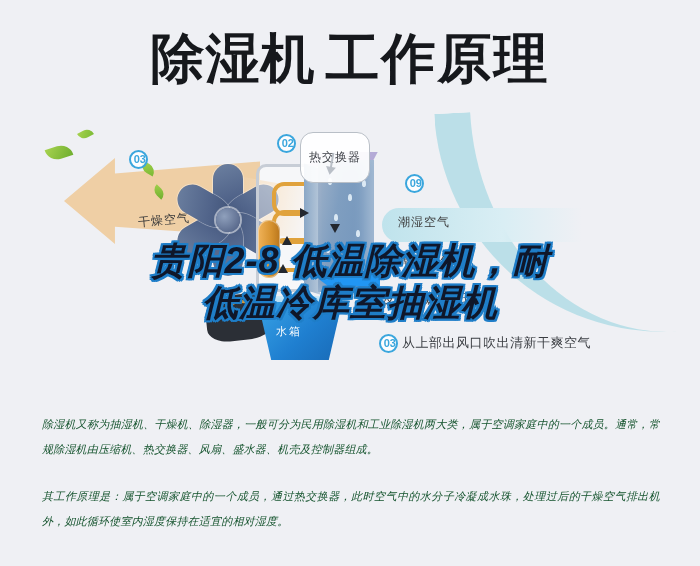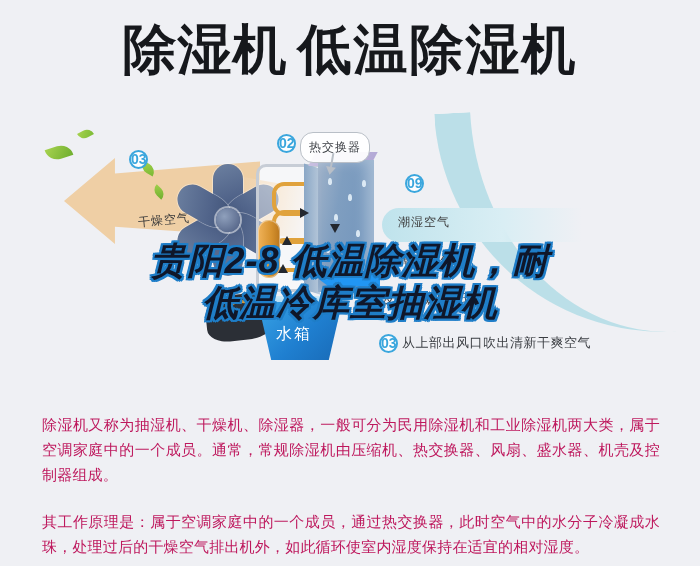--- a/index.html
+++ b/index.html
@@ -6,21 +6,21 @@
   html,body { background:#eff0f4; }
   body {
     width:700px; height:566px; position:relative; overflow:hidden;
     font-family:"Liberation Sans","DejaVu Sans",sans-serif;
     background:#eff0f4;
   }
 
   
   #title-bar {
     position:absolute; left:0; top:22px; width:700px; height:72px;
-    display:flex; align-items:flex-start; justify-content:center;
+    display:flex; align-items:center; justify-content:center;
   }
   .title-a, .title-b {
     font-size:54px; font-weight:bold; color:#16181c;
     letter-spacing:1px; line-height:1;
   }
   .title-b { margin-left:10px; letter-spacing:2px; }
 
   
   #illustration {
     position:absolute; left:0; top:112px; width:700px; height:282px;
@@ -157,47 +157,47 @@
     position:absolute; left:252px; top:190px; width:96px; height:58px;
     background:linear-gradient(135deg,#3aa6e8 0%, #1f7fd0 55%, #1868b4 100%);
     clip-path:polygon(6% 0%, 94% 0%, 80% 100%, 20% 100%);
   }
   .tank-lip {
     position:absolute; left:250px; top:184px; width:100px; height:14px;
     background:linear-gradient(180deg,#cfeaf8,#8fc9ec);
     clip-path:polygon(5% 0%, 95% 0%, 92% 100%, 8% 100%);
   }
   .tank-label {
-    position:absolute; left:276px; top:212px; font-size:16px; color:#ffffff;
+    position:absolute; left:276px; top:212px; font-size:11px; color:#ffffff;
     letter-spacing:2px;
   }
   .base-dark {
     position:absolute; left:206px; top:182px; width:72px; height:46px;
     background:#2b2f36; border-radius:40% 20% 45% 30%;
     transform:rotate(-6deg);
   }
   .base-ring {
     position:absolute; left:228px; top:188px; width:26px; height:16px;
     border:3px solid #d79a37; border-radius:50%;
   }
 
   
   .badge {
     position:absolute; width:19px; height:19px; border-radius:50%;
     border:2px solid #3aa6dd; color:#3aa6dd;
-    font-size:14px; font-weight:bold; line-height:15px; text-align:center;
+    font-size:11px; font-weight:bold; line-height:15px; text-align:right;
     background:rgba(255,255,255,.85);
   }
   .badge.b03a { left:129px; top:38px; }
   .badge.b02  { left:277px; top:22px; }
   .badge.b01  { left:405px; top:62px; }
   .badge.b03b { left:379px; top:222px; }
 
   .callout {
-    position:absolute; left:300px; top:20px; padding:6px 8px;
+    position:absolute; left:300px; top:20px; padding:16px 8px;
     border:1.5px solid #b9bfc7; border-radius:13px;
     background:rgba(255,255,255,.92);
     font-size:12px; color:#3c3f45; letter-spacing:1px;
   }
   .callout-tail {
     position:absolute; left:331px; top:41px; width:2px; height:16px;
     background:#b9bfc7; transform:rotate(10deg);
   }
   .callout-tail:after {
     content:""; position:absolute; left:-4px; top:14px;
@@ -232,31 +232,31 @@
     text-shadow:
       2px 0 0 #1f7ec8, -2px 0 0 #1f7ec8, 0 2px 0 #1f7ec8, 0 -2px 0 #1f7ec8,
       2px 2px 0 #1f7ec8, -2px 2px 0 #1f7ec8, 2px -2px 0 #1f7ec8, -2px -2px 0 #1f7ec8;
   }
 
   
   #body-copy {
     position:absolute; left:42px; top:412px; width:618px;
   }
   #body-copy p {
-    font-size:15px; line-height:25px; color:#be185d;
-    letter-spacing:.2px; text-align:justify;
+    font-size:11px; line-height:25px; color:#14532d;
+    letter-spacing:.2px; text-align:justify;font-style:italic;
   }
   #body-copy p.gap { margin-top:22px; }
 </style>
 </head>
 <body>
 
 <div id="title-bar">
   <span class="title-a">除湿机</span>
-  <span class="title-b">低温除湿机</span>
+  <span class="title-b">工作原理</span>
 </div>
 
 <div id="illustration">
 
   <div class="swoosh"></div>
   <div class="swoosh2"></div>
 
   <div class="dry-arrow"></div>
   <div class="dry-arrow-tail"></div>
   <div class="dry-label">干燥空气</div>

